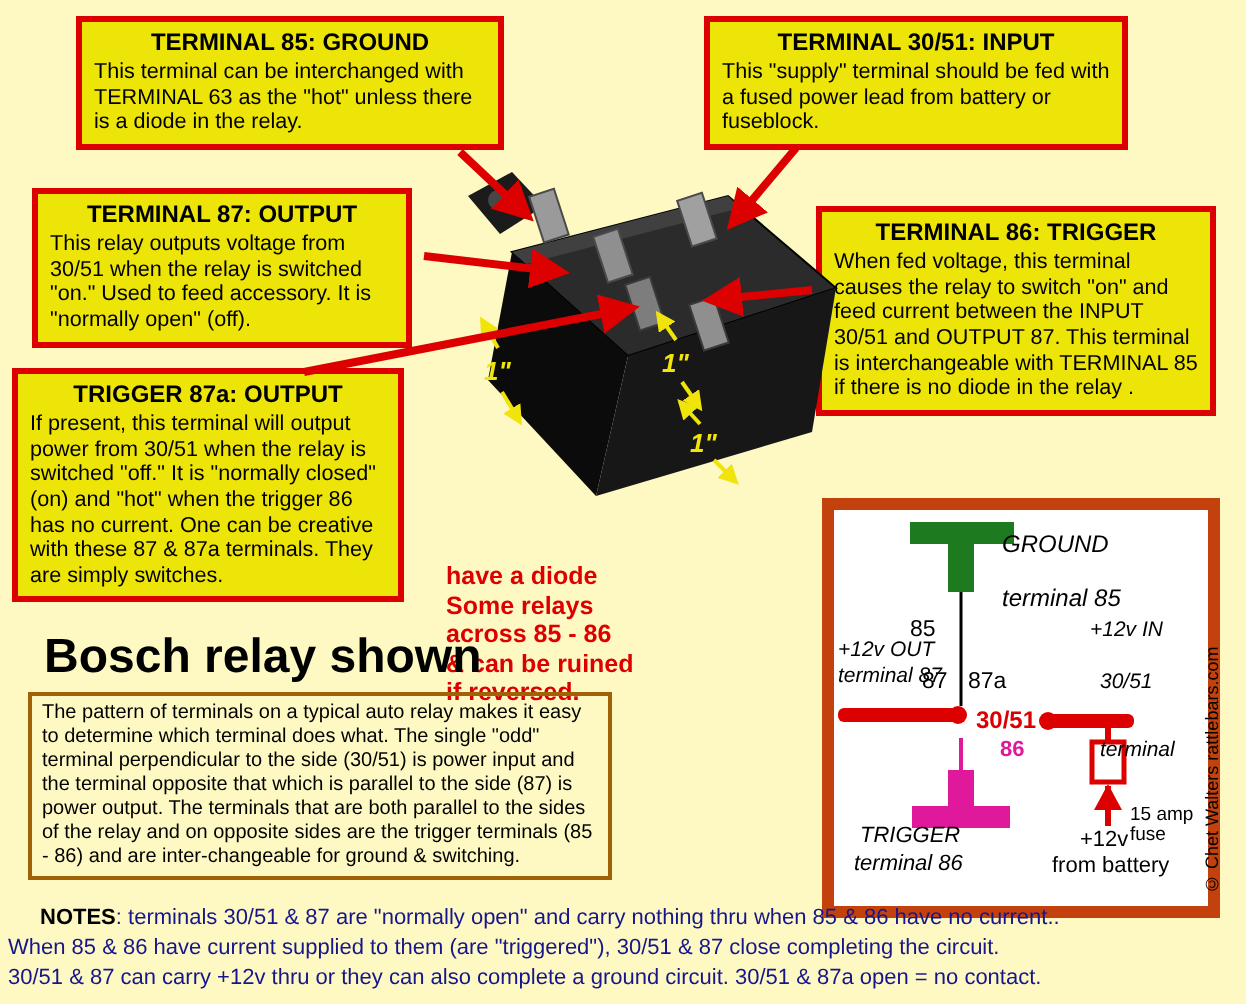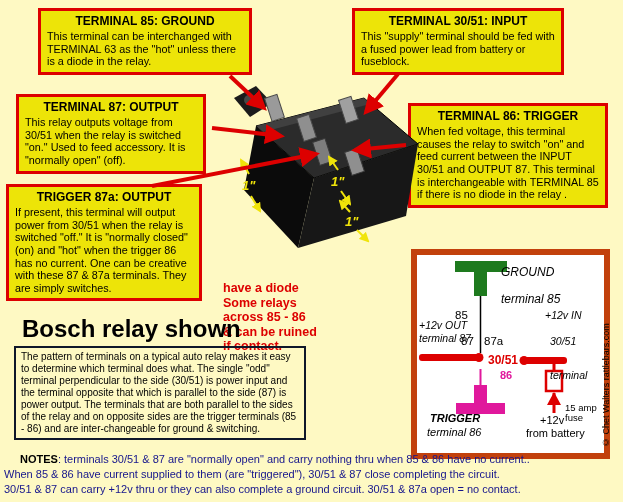--- a/index.html
+++ b/index.html
@@ -12,21 +12,21 @@
   #box85{left:38px;top:8px;width:214px;}
   #box3051{left:352px;top:8px;width:212px;}
   #box87{left:16px;top:94px;width:190px;}
   #box86{left:408px;top:103px;width:200px;}
   #box87a{left:6px;top:184px;width:196px;}
   #caption{position:absolute;left:22px;top:315px;font-size:24px;font-weight:bold;color:#000;}
   #diodeNote{position:absolute;left:223px;top:281px;font-size:12.5px;font-weight:bold;
              color:#dd0000;line-height:1.16;}
   #diodeNote span{display:block;}
   #patternBox{position:absolute;left:14px;top:346px;width:292px;box-sizing:border-box;
-              border:2px solid #0f172a;padding:3px 5px;font-size:10px;line-height:1.2;color:#000;}
+              border:2px solid #a16207;padding:3px 5px;font-size:10px;line-height:1.2;color:#000;}
   #schem{position:absolute;left:411px;top:249px;width:187px;height:198px;
          background:#fff;border:6px solid #c2410c;}
   .sl{position:absolute;font-size:11px;font-style:italic;white-space:nowrap;color:#000;}
   .sl.big{font-size:12px;}
   .sl.pin{font-style:normal;font-size:11.5px;}
   .sl.red{color:#dd0000;font-weight:bold;font-style:normal;font-size:12px;}
   .sl.mag{color:#e0189c;font-style:normal;font-weight:bold;}
   .sl.small{font-size:10.5px;}
   .sl.wrap{white-space:normal;font-style:normal;font-size:9.5px;width:38px;line-height:1.1;}
   .sl.plain{font-style:normal;}
@@ -66,21 +66,21 @@
   <div class="callout" id="box87a">
     <div class="ttl">TRIGGER 87a: OUTPUT</div>
     <p class="bd">If present, this terminal will output power from 30/51 when the relay is switched "off." It is "normally closed" (on) and "hot" when the trigger 86 has no current. One can be creative with these 87 &amp; 87a terminals. They are simply switches.</p>
   </div>
 
   <div id="diodeNote">
     <span>have a diode</span>
     <span>Some relays</span>
     <span>across 85 - 86</span>
     <span>&amp; can be ruined</span>
-    <span>if contact.</span>
+    <span>if reversed.</span>
   </div>
 
   <div id="caption">Bosch relay shown</div>
 
   <div id="patternBox">The pattern of terminals on a typical auto relay makes it easy to determine which terminal does what.  The single "odd" terminal perpendicular to the side (30/51) is power input and the terminal opposite that which is parallel to the side (87) is power output. The terminals that are both parallel to the sides of the relay and on opposite sides are the trigger terminals (85 - 86) and are inter-changeable for ground &amp; switching.</div>
 
   <div id="schem">
     <svg class="schem-svg" width="187" height="198" viewBox="0 0 187 198">
 
       <g>
@@ -119,21 +119,21 @@
     <div class="sl pin" style="left:38px;top:54px;">85</div>
     <div class="sl pin" style="left:44px;top:80px;">87</div>
     <div class="sl pin" style="left:67px;top:80px;">87a</div>
     <div class="sl small" style="left:2px;top:64px;">+12v OUT</div>
     <div class="sl small" style="left:2px;top:77px;">terminal 87</div>
     <div class="sl small" style="left:128px;top:54px;">+12v IN</div>
     <div class="sl small" style="left:133px;top:67px;margin-top:47px;">terminal</div>
     <div class="sl small" style="left:133px;top:80px;">30/51</div>
     <div class="sl red" style="left:71px;top:98px;">30/51</div>
     <div class="sl mag" style="left:41px;top:114px;padding-left:42px;">86</div>
-    <div class="sl" style="left:13px;top:157px;font-weight:bold;">TRIGGER</div>
+    <div class="sl" style="left:13px;top:157px;">TRIGGER</div>
     <div class="sl" style="left:10px;top:171px;">terminal 86</div>
     <div class="sl wrap" style="left:148px;top:117px;margin-top:31px;">15 amp fuse</div>
     <div class="sl plain" style="left:123px;top:159px;">+12v</div>
     <div class="sl plain" style="left:109px;top:172px;">from battery</div>
   </div>
 
   <div id="credit">© Chet Walters  rattlebars.com</div>
 
   <div id="notes">
     <span class="nl">NOTES</span><span>: terminals 30/51 &amp; 87 are "normally open" and carry nothing thru when 85 &amp; 86 have no current..</span>

